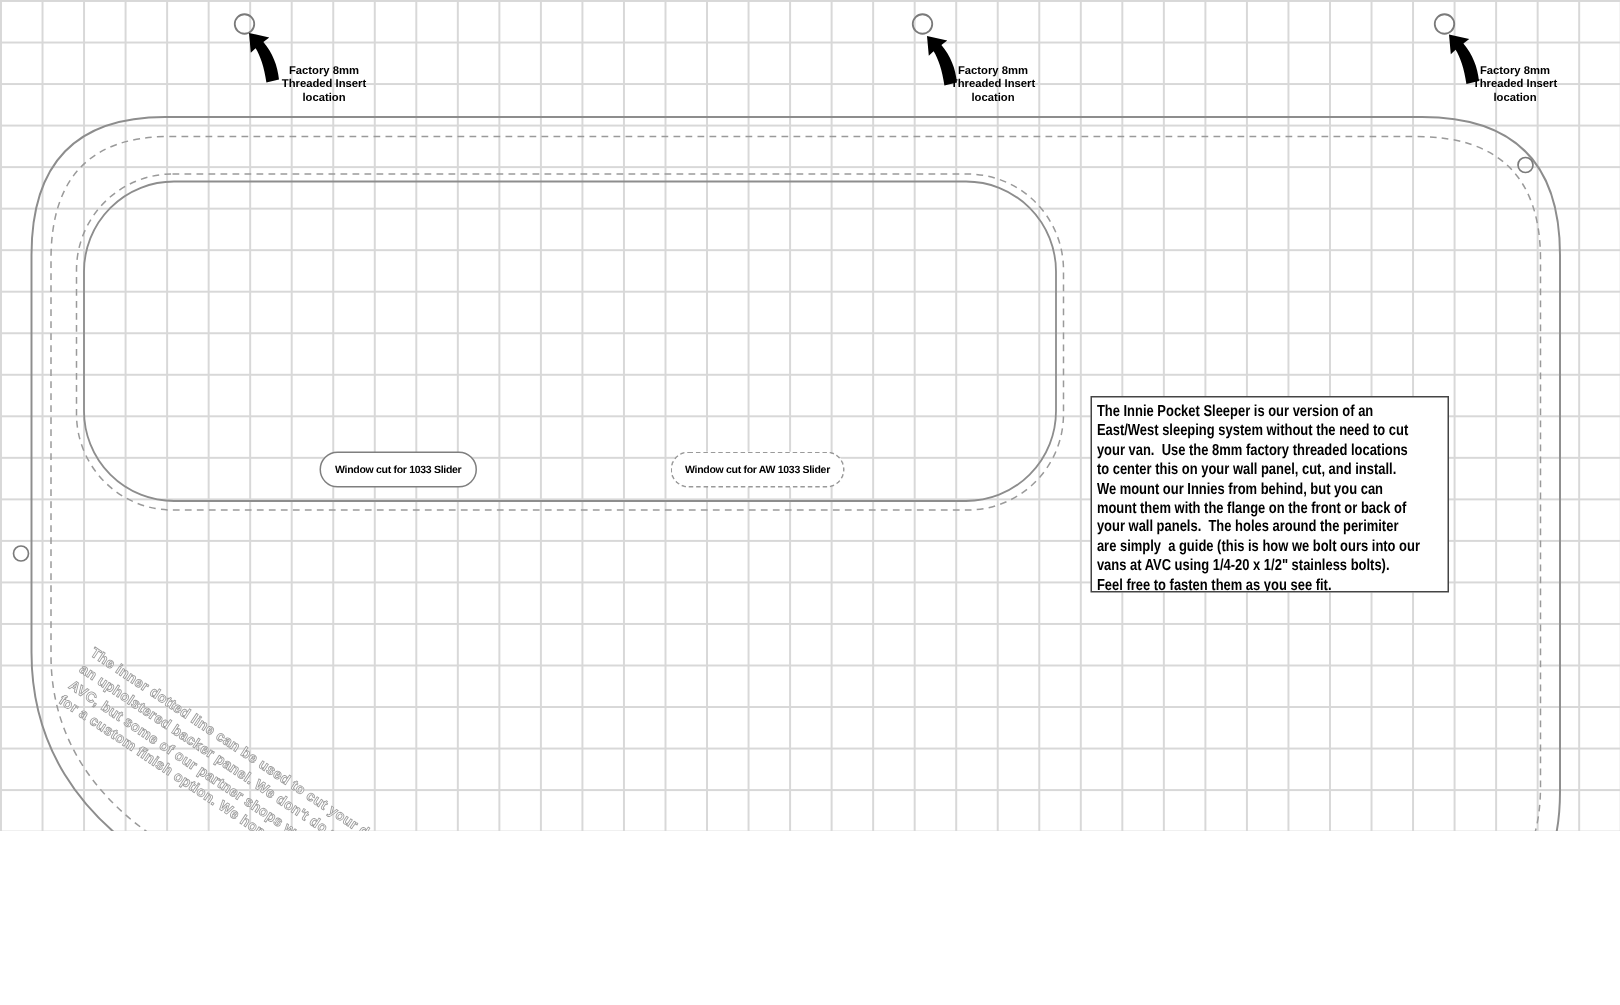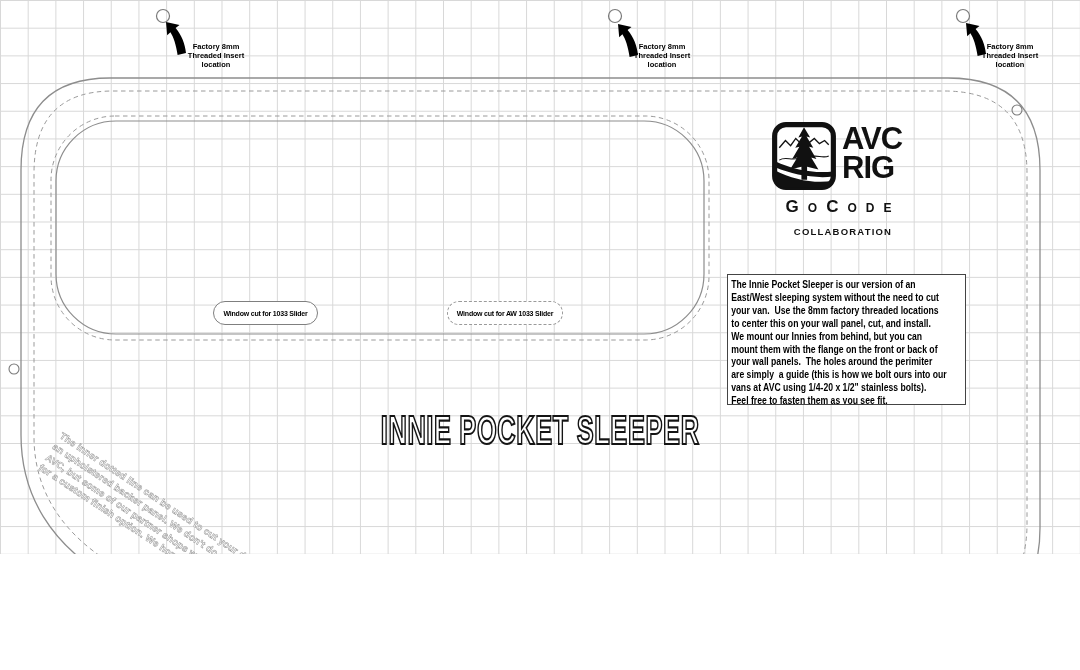--- a/index.html
+++ b/index.html
@@ -27,21 +27,21 @@
   .pill.dashed{border:1px dashed #9a9a9a;}
   .logo-row{display:flex;align-items:flex-start;gap:6px;}
   .brand-col{font-weight:900;font-size:31px;line-height:29px;letter-spacing:-1px;color:#111;margin-top:2px;}
   .gocode{
     text-align:center;font-variant:small-caps;font-weight:700;font-size:17px;
     letter-spacing:9px;margin-top:7px;color:#111;white-space:nowrap;
   }
   .collab{text-align:center;font-weight:700;font-size:9.5px;letter-spacing:1.2px;margin-top:9px;color:#111;}
   .info-box{
     left:727px;top:264px;width:237px;height:129px;background:#fff;
-    border:1px solid #444;overflow:hidden;margin-top:10px;
+    border:1px solid #444;overflow:hidden;
   }
   .info-text{
     width:290px;transform:scaleX(0.815);transform-origin:0 0;
     font-size:10.6px;line-height:12.9px;font-weight:700;white-space:pre;
     padding:3px 0 0 4px;color:#000;
   }
   .titles{left:0;top:408px;width:1080px;text-align:center;}
   .title-main{
     display:inline-block;font-size:41px;line-height:44px;font-weight:900;
     color:#fff;-webkit-text-stroke:2.2px #141414;letter-spacing:1px;
@@ -113,55 +113,35 @@
   <div class="abs factory-label" style="left:622px;top:42px;">Factory 8mm
 Threaded Insert
 location</div>
   <div class="abs factory-label" style="left:970px;top:42px;">Factory 8mm
 Threaded Insert
 location</div>
 
   <div class="abs pill solid" style="left:213px;top:301px;width:103px;">Window cut for 1033 Slider</div>
   <div class="abs pill dashed" style="left:447px;top:301px;width:114px;">Window cut for AW 1033 Slider</div>
 
-  <div class="abs" style="left:772px;top:122px;width:142px;">
-    <div class="logo-row">
-      <svg width="64" height="68" viewBox="0 0 62 66">
-        <rect x="2.5" y="2.5" width="57" height="61" rx="11" fill="#fff" stroke="#111" stroke-width="5"></rect>
-        <path d="M7 25 L13 18 L18 23 L23 16 L27 20" fill="none" stroke="#111" stroke-width="1.3"></path>
-        <path d="M36 20 L41 16 L46 21 L51 18 L55 22" fill="none" stroke="#111" stroke-width="1.3"></path>
-        <path d="M7 37 C13 33 19 38 26 35 M37 34 C43 31 49 36 55 33" fill="none" stroke="#111" stroke-width="1.1"></path>
-        <path fill="#111" d="M31 5 L37 15 L33.5 14 L40 25 L36 24 L43 36 L38 34.5 L45 46 L34 43.5 L34 56 L28.5 56 L28.5 43.5 L17.5 46 L24.5 34.5 L19.5 36 L26.5 24 L22.5 25 L29 14 L25.5 15 Z"></path>
-        <path fill="#111" d="M3 38 C20 46 40 50 59 48 L59 53 C40 55 20 51 3 44 Z"></path>
-        <path fill="#111" d="M3 47 C20 56 42 60 59 57 L59 59 C59 62 56 63.5 52 63.5 L13 63.5 C7 63.5 3 59 3 53 Z"></path>
-      </svg>
-      <div class="brand-col">
-        <div>AVC</div>
-        <div>RIG</div>
-      </div>
-    </div>
-    <div class="gocode">GoCode</div>
-    <div class="collab">COLLABORATION</div>
-  </div>
 
   <div class="abs info-box">
     <div class="info-text">The Innie Pocket Sleeper is our version of an
 East/West sleeping system without the need to cut
 your van.  Use the 8mm factory threaded locations
 to center this on your wall panel, cut, and install.
 We mount our Innies from behind, but you can
 mount them with the flange on the front or back of
 your wall panels.  The holes around the perimiter
 are simply  a guide (this is how we bolt ours into our
 vans at AVC using 1/4-20 x 1/2" stainless bolts).
 Feel free to fasten them as you see fit.</div>
   </div>
 
   <div class="abs titles">
-    <div><span class="title-main">INNIE POCKET SLEEPER</span></div>
   </div>
 
   <div class="abs rotated-note">The inner dotted line can be used to cut your drop to make
 an upholstered backer panel. We don't do use them here at
 AVC, but some of our partner shops wanted this to allow
 for a custom finish option. We hope you find it useful.</div>
 
   <div class="abs scalebar-label">SCALE BAR 48”</div>
   <div class="abs scalebar-note">We use this scale bar to ensure this is printed to the correct size.</div>
 

